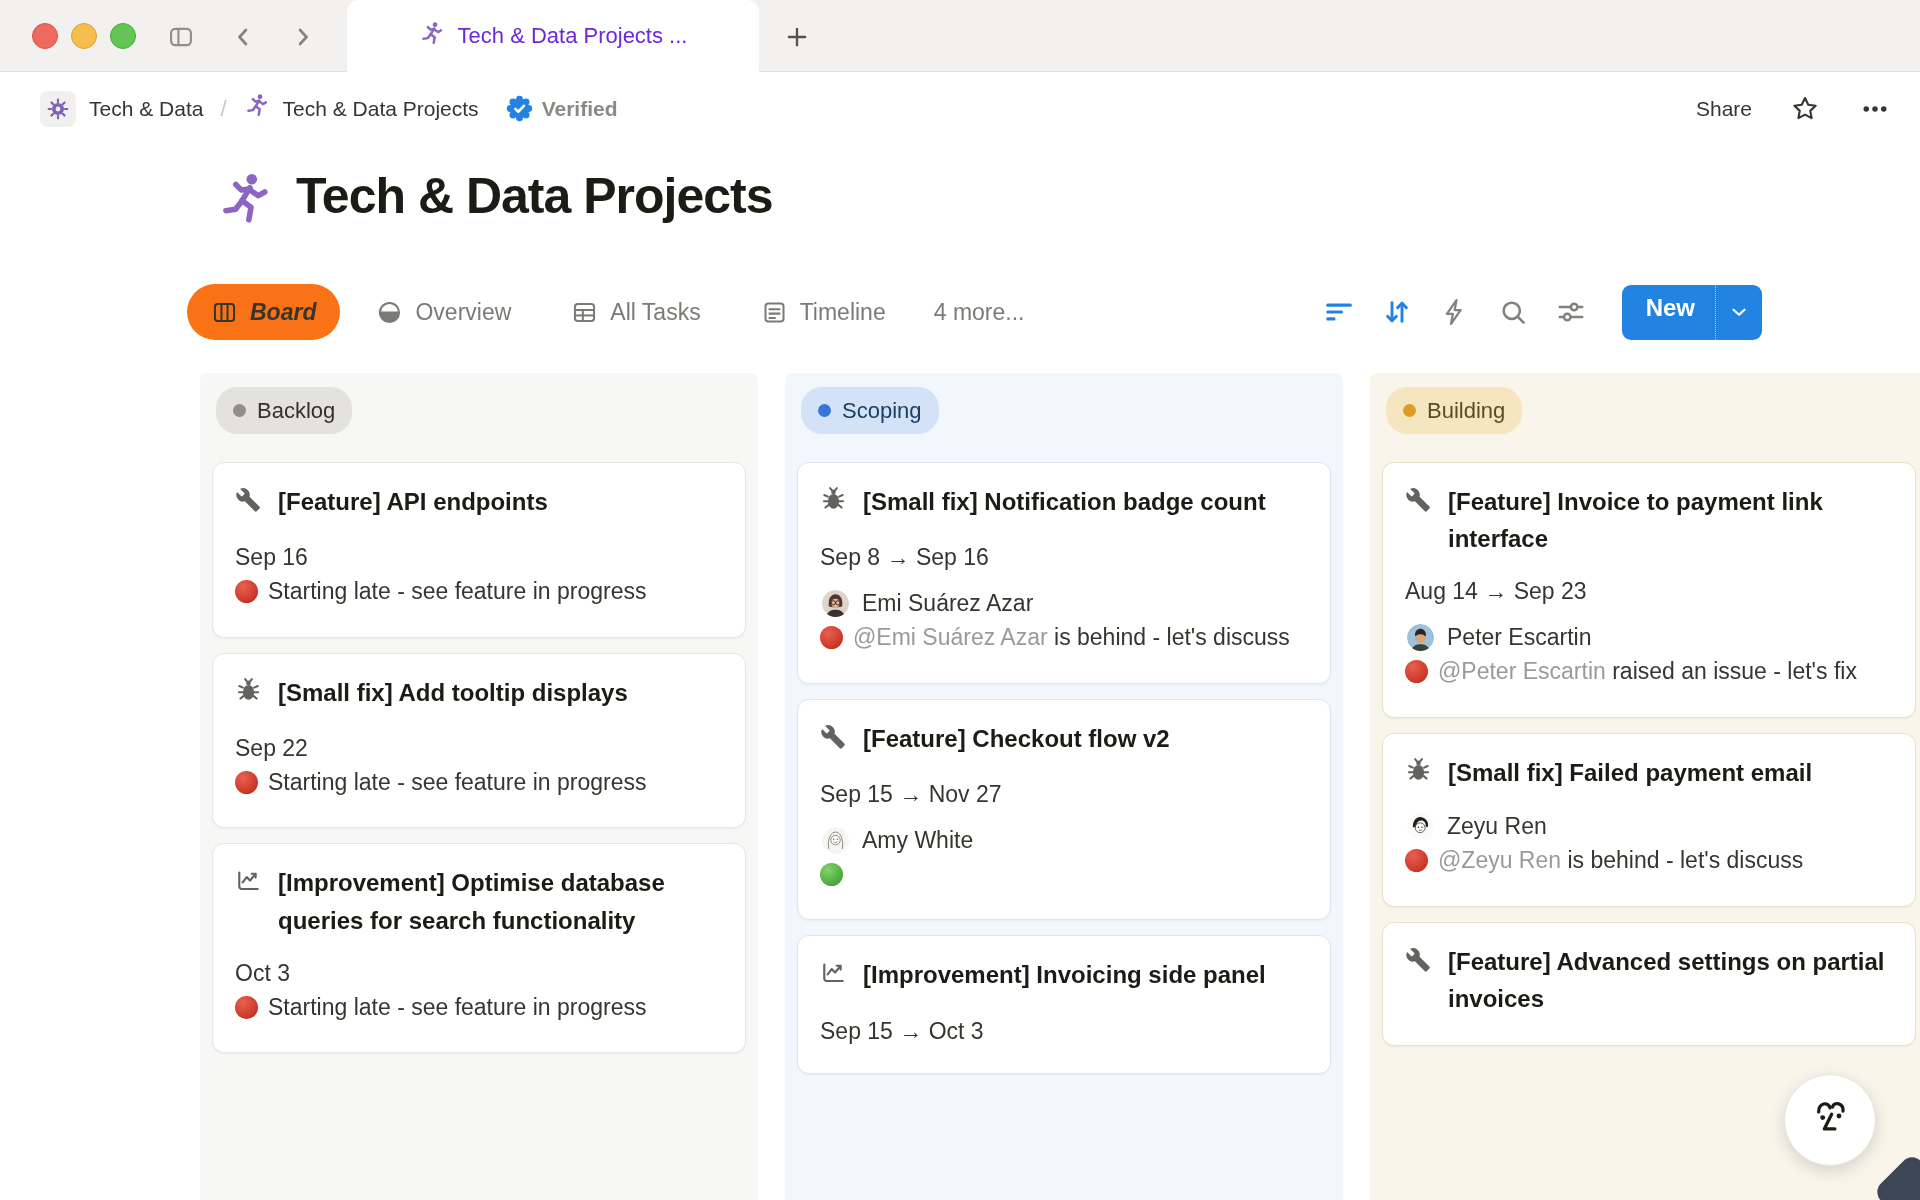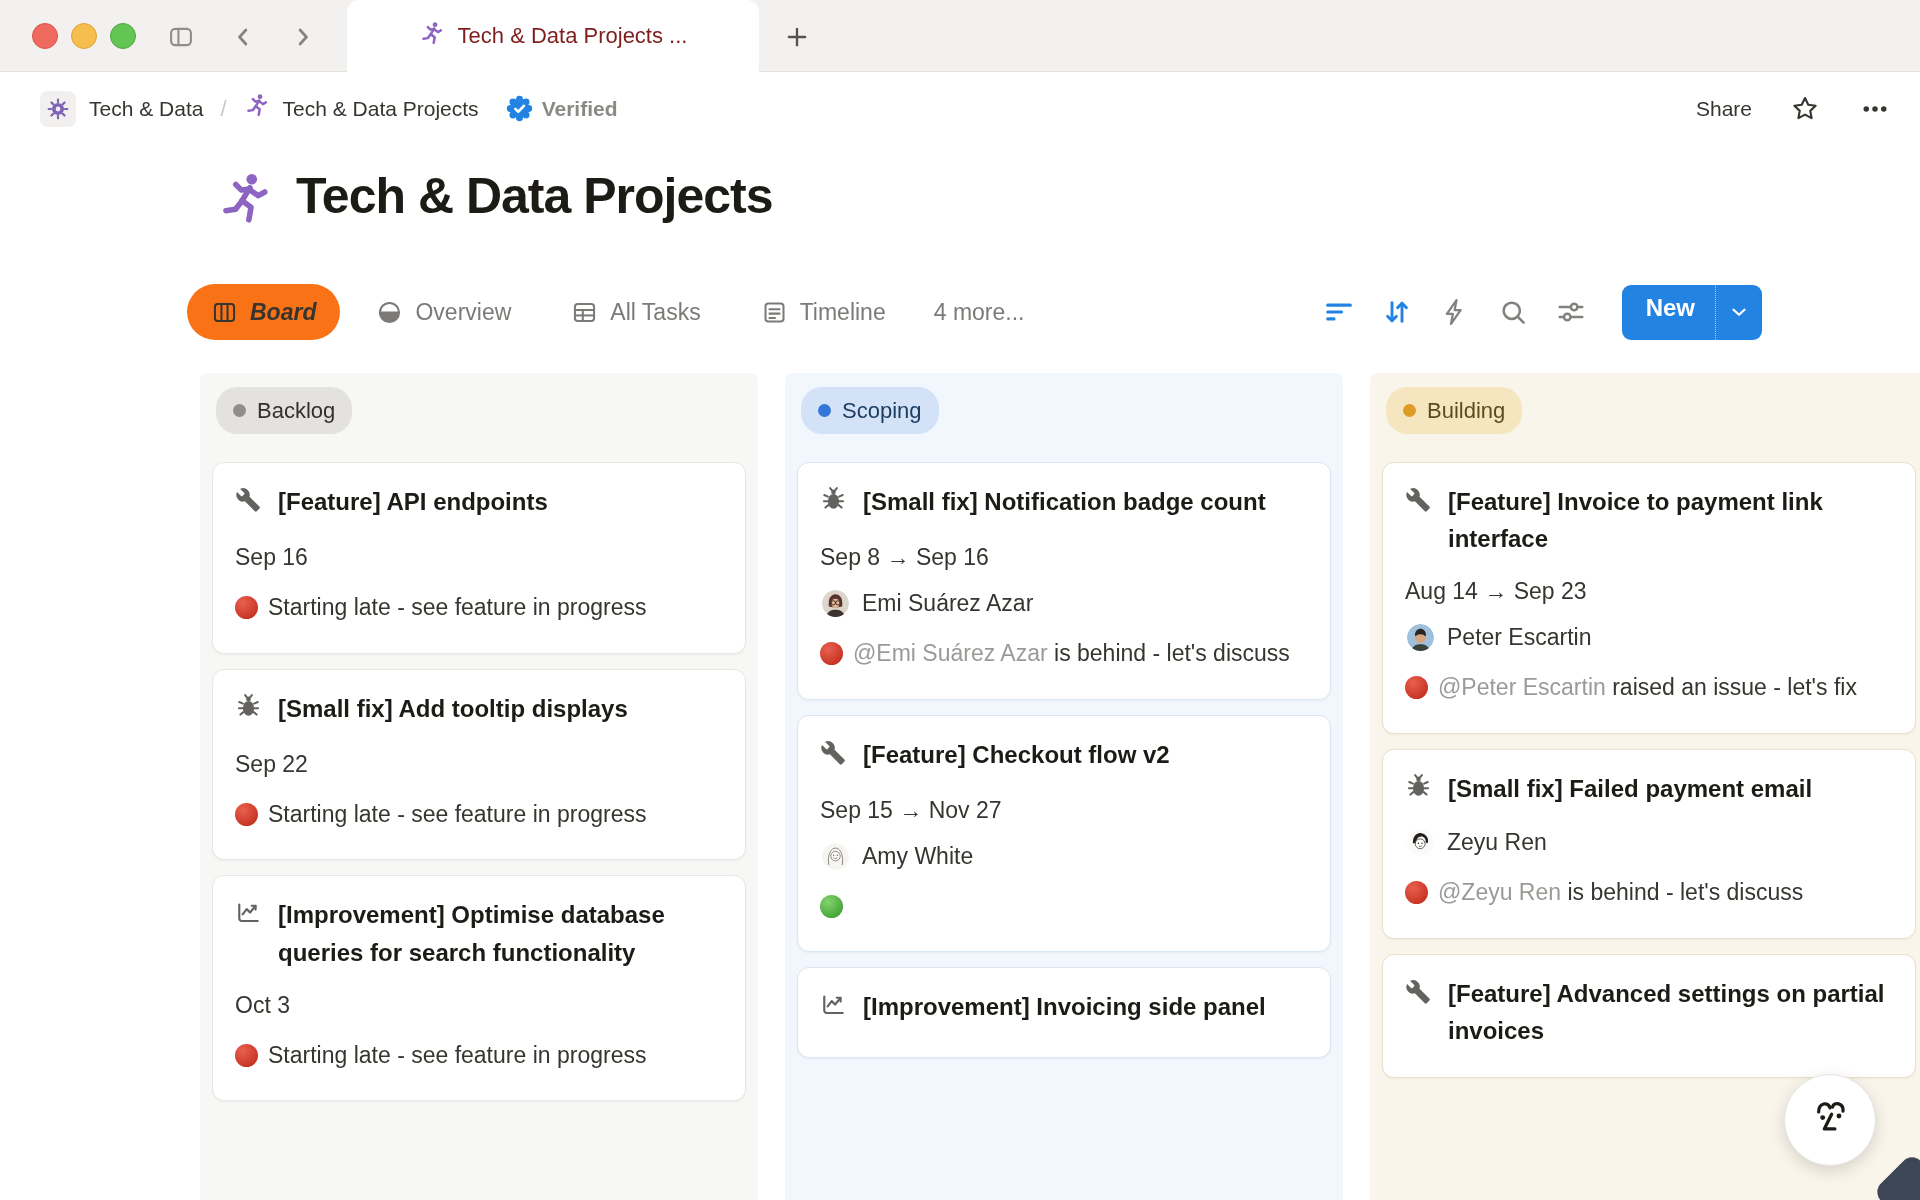--- a/index.html
+++ b/index.html
@@ -11,21 +11,21 @@
   .traffic { position:absolute; top:23px; left:32px; display:flex; gap:13px; }
   .light { width:26px; height:26px; border-radius:50%; }
   .light.red    { background:#ee6a5f; border:1px solid #dd5147; }
   .light.yellow { background:#f5be4f; border:1px solid #e0a334; }
   .light.green  { background:#62c554; border:1px solid #4aa93c; }
   .tb-icon { position:absolute; top:22px; width:30px; height:30px; display:flex; align-items:center; justify-content:center; cursor:default; }
   .tb-icon svg { width:28px; height:28px; }
   .browser-tab { position:absolute; left:347px; top:0; width:412px; height:72px; background:#fff;
                  border-radius:12px 12px 0 0; display:flex; align-items:center; justify-content:center; gap:13px; }
   .browser-tab .run svg { width:26px; height:26px; }
-  .tab-title { font-size:22px; color:#7f1d1d; white-space:nowrap; }
+  .tab-title { font-size:22px; color:#6d28d9; white-space:nowrap; }
   .plus { position:absolute; left:782px; top:22px; }
 
   
   .headerbar { height:73px; display:flex; align-items:center; padding:0 28px 0 40px; background:#fff; }
   .crumb { display:flex; align-items:center; gap:13px; font-size:21px; color:#37352f; }
   .chip { width:36px; height:36px; border-radius:8px; background:#f1f0ee; display:flex; align-items:center; justify-content:center; }
   .chip svg { width:24px; height:24px; }
   .crumb .sep { color:#c9c7c3; margin:0 4px; font-size:22px; }
   .crumb .run svg { width:26px; height:26px; }
   .badge { display:flex; align-items:center; gap:9px; margin-left:14px; }
@@ -68,21 +68,21 @@
   .cards { display:flex; flex-direction:column; gap:15px; }
   .card { background:#fff; border:1px solid var(--card-border,#e8e7e4); border-radius:12px;
           padding:20px 22px 28px; box-shadow:0 1px 2px rgba(15,15,15,.05); cursor:pointer; }
   .card-title { display:flex; gap:16px; font-size:24px; font-weight:600; color:#1d1b16; line-height:1.55; }
   .card-title .t-icon { flex:none; width:27px; padding-top:3px; }
   .card-title .t-icon svg { width:27px; height:27px; }
   .card-date { margin-top:21px; font-size:23px; color:#37352f; }
   .card-person { margin-top:19px; display:flex; align-items:flex-start; gap:13px; font-size:23px; color:#37352f; padding-left:2px; }
   .avatar { width:27px; height:27px; border-radius:50%; overflow:hidden; flex:none; }
   .avatar svg { width:27px; height:27px; display:block; }
-  .card-comment { margin-top:19px; font-size:23px; line-height:1.5; color:#37352f; }
+  .card-comment { margin-top:3px; font-size:23px; line-height:1.5; color:#37352f; }
   .dot { display:inline-block; width:23px; height:23px; border-radius:50%; vertical-align:-4px; margin-right:10px; }
   .dot-red   { background:radial-gradient(circle at 35% 30%, #e9604f 0%, #c93626 70%, #a52619 100%); }
   .dot-green { background:radial-gradient(circle at 35% 30%, #83d46e 0%, #49a83c 70%, #35822c 100%); }
   .mention { color:#9b9a97; }
 
   
   .ai-fab { position:absolute; right:44px; bottom:34px; width:92px; height:92px; border-radius:50%;
             background:#fff; border:1px solid #e6e4e0; box-shadow:0 5px 16px rgba(0,0,0,.14);
             display:flex; align-items:center; justify-content:center; cursor:pointer; z-index:5; }
   .ai-fab svg { width:52px; height:52px; }
@@ -412,20 +412,21 @@
         </div>
         <div class="card">
           <div class="card-title">
             <span class="t-icon"><svg viewBox="0 0 24 24" fill="none" stroke="#64625e" stroke-width="1.9" stroke-linecap="round" stroke-linejoin="round">
     <path d="M3.8 5 v12.4 a2.2 2.2 0 0 0 2.2 2.2 H20.2"></path>
     <path d="M6.8 13.6 l3.6-4.6 3 3 4.8-5.8"></path>
     <path d="M14.9 6 h3.4 v3.4"></path>
               </svg></span>
             <span class="t-text">[Improvement] Invoicing side panel</span>
           </div>
+          <div class="card-date">Sep 15 → Oct 3</div>
         </div>
       </div></div>
     <div class="column" style="background: rgb(249, 245, 234); --card-border: #ece1c9;"><div class="pill" style="background: rgb(246, 230, 192); color: rgb(93, 74, 29);">
         <span class="pdot" style="background: rgb(222, 155, 38);"></span>
         <span>Building</span>
       </div><div class="cards">
         <div class="card">
           <div class="card-title">
             <span class="t-icon"><svg viewBox="0 0 24 24">
                 <path fill="#64625e" d="M21.7 18.3l-8.8-8.8a5.9 5.9 0 0 0-7.8-7.2c-.3.1-.4.5-.1.7l3.1 3.1a.9.9 0 0 1 0 1.3L6.7 8.8a.9.9 0 0 1-1.3 0L2.3 5.7c-.2-.2-.6-.2-.7.1a5.9 5.9 0 0 0 7.2 7.8l8.8 8.8a1.2 1.2 0 0 0 1.7 0l2.4-2.4a1.2 1.2 0 0 0 0-1.7z"></path>

